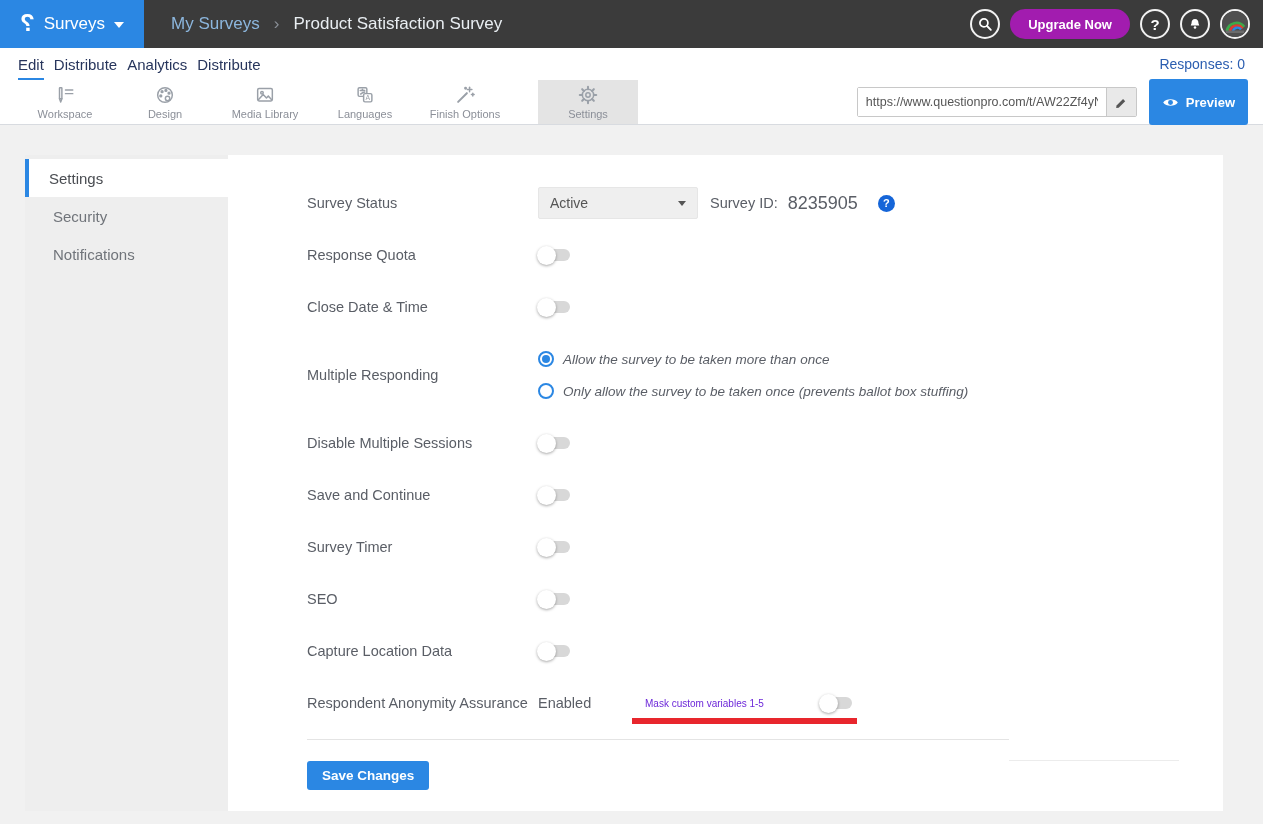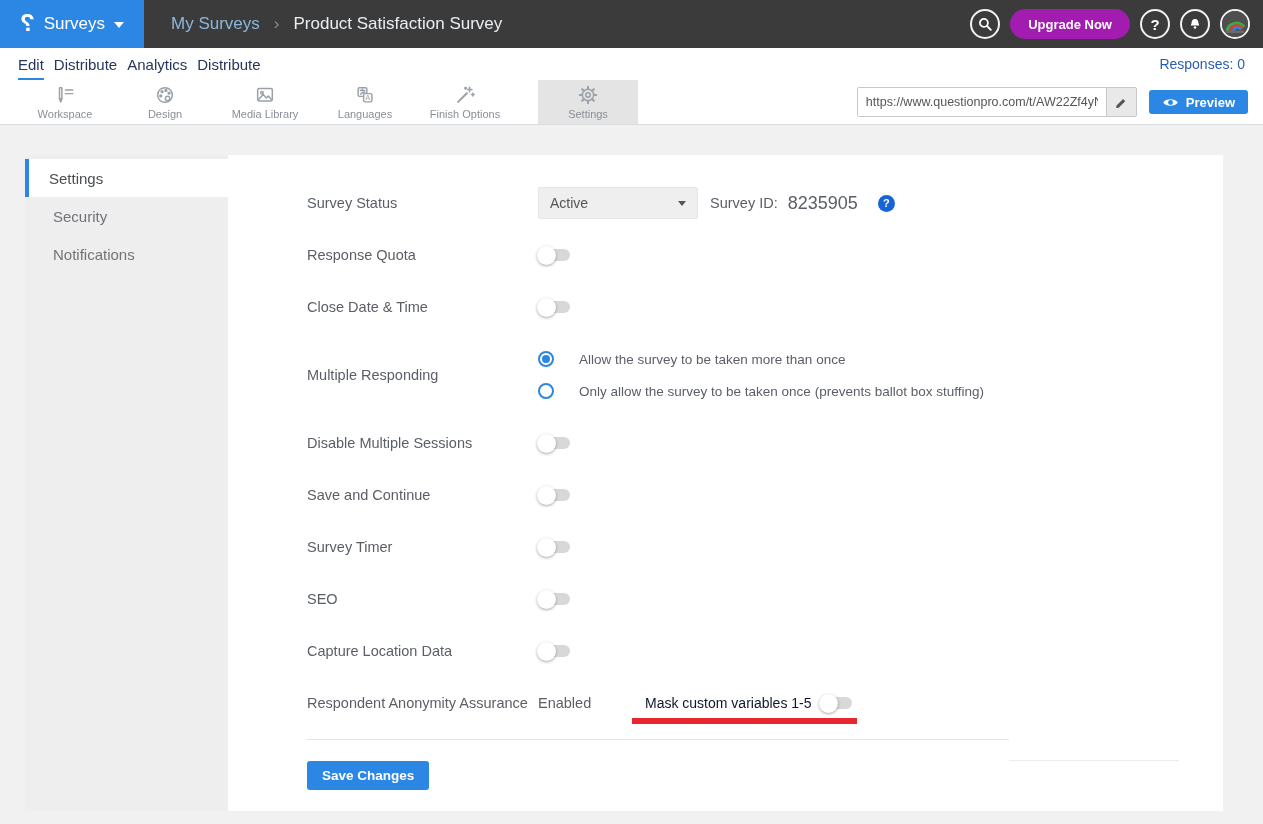--- a/index.html
+++ b/index.html
@@ -33,21 +33,21 @@
   .toolbar { height:45px; background:#fff; border-bottom:1px solid #d8dbe0; display:flex; align-items:stretch; }
   .tabs { display:flex; margin-left:15px; }
   .tool-tab { width:100px; display:flex; flex-direction:column; align-items:center; justify-content:center; gap:2px; cursor:pointer; color:#9aa0a8; }
   .tool-tab .tab-label { font-size:11px; color:#8b8f98; }
   .tool-tab.active { background:#e4e4e4; margin-left:23px; }
   .tool-tab svg { stroke:#9aa0a8; fill:none; stroke-width:1.6; stroke-linecap:round; stroke-linejoin:round; }
   .toolbar-right { margin-left:auto; display:flex; align-items:center; gap:12px; padding-right:15px; }
   .url-box { width:280px; height:30px; border:1px solid #c8c8c8; border-radius:2px; display:flex; align-items:stretch; background:#fff; }
   .url-input { flex:1; border:none; outline:none; font-family:inherit; font-size:12.5px; color:#555; padding:0 8px; min-width:0; background:#fff; }
   .url-edit { width:30px; background:#e9e9e9; border:none; border-left:1px solid #c8c8c8; display:flex; align-items:center; justify-content:center; cursor:pointer; }
-  .preview-btn { height:24px; padding:0 13px; background:#2b87e3; border:none; border-radius:3px; color:#fff; font-size:13px; font-weight:bold; font-family:inherit; display:flex; align-items:center; gap:7px; cursor:pointer; }
+  .preview-btn { height:46px; padding:0 13px; background:#2b87e3; border:none; border-radius:3px; color:#fff; font-size:13px; font-weight:bold; font-family:inherit; display:flex; align-items:center; gap:7px; cursor:pointer; }
 
   
   .content { padding:30px 20px 0 25px; }
   .card { width:1198px; height:656px; background:#fff; display:flex; }
   .side { width:203px; background:#eeeeee; padding-top:4px; flex:0 0 auto; }
   .side-item { height:38px; display:flex; align-items:center; padding-left:24px; font-size:15px; color:#70747a; cursor:pointer; border-left:4px solid transparent; }
   .side-item.active { background:#fff; border-left-color:#2b87e3; color:#4a4d52; padding-left:20px; }
 
   .form { flex:1; padding:32px 0 0 79px; position:relative; }
   .row { display:flex; align-items:center; height:32px; margin-bottom:20px; }
@@ -57,29 +57,29 @@
   .select-box { width:160px; height:32px; background:#efefef; border:1px solid #e6e6e6; border-radius:2px; display:flex; align-items:center; justify-content:space-between; padding:0 11px; font-size:14px; color:#555; cursor:pointer; }
   .caret-dark { width:0; height:0; border-left:4px solid transparent; border-right:4px solid transparent; border-top:5px solid #555; }
   .sid-label { margin-left:12px; font-size:14.5px; color:#5a5e66; }
   .sid-value { margin-left:10px; font-size:18px; color:#5a5e66; }
   .help-dot { margin-left:20px; width:17px; height:17px; border-radius:50%; background:#1565d8; color:#fff; font-size:11px; font-weight:bold; display:flex; align-items:center; justify-content:center; cursor:pointer; }
 
   .toggle { position:relative; width:32px; height:12px; border-radius:7px; background:#d8d8d8; cursor:pointer; flex:0 0 auto; }
   .toggle .knob { position:absolute; left:-1px; top:-3.5px; width:19px; height:19px; border-radius:50%; background:#fff; box-shadow:0 1px 3px rgba(0,0,0,0.35); }
 
   .radio-group { display:flex; flex-direction:column; }
-  .radio-line { height:32px; display:flex; align-items:center; gap:25px; cursor:pointer; }
+  .radio-line { height:32px; display:flex; align-items:center; gap:9px; cursor:pointer;font-style:italic; }
   .radio { width:16px; height:16px; border-radius:50%; border:2px solid #2b87e3; background:#fff; display:flex; align-items:center; justify-content:center; flex:0 0 auto; }
   .radio .dot { width:8px; height:8px; border-radius:50%; background:transparent; }
   .radio.selected .dot { background:#2b87e3; }
   .radio-label { font-size:13.5px; color:#5a5e66; }
 
   .anon-row { position:relative; }
   .anon-status { width:107px; font-size:14.5px; color:#5a5e66; flex:0 0 auto; }
-  .mask-label { font-size:14px; color:#0f172a; width:175px; flex:0 0 auto; }
+  .mask-label { font-size:10px; color:#6d28d9; width:175px; flex:0 0 auto; }
   .red-underline { position:absolute; left:325px; top:31px; width:225px; height:6px; background:#e8262d; }
 
   .divider { width:702px; height:1px; background:#e4e4e4; margin-top:7px; }
   .step-line { position:absolute; left:781px; top:605px; width:170px; height:1px; background:#ececec; }
   .save-btn { margin-top:21px; height:29px; padding:0 15px; background:#2b87e3; border:none; border-radius:3px; color:#fff; font-size:13.5px; font-weight:bold; font-family:inherit; cursor:pointer; }
 </style>
 </head>
 <body>
 
 <div class="topbar">

